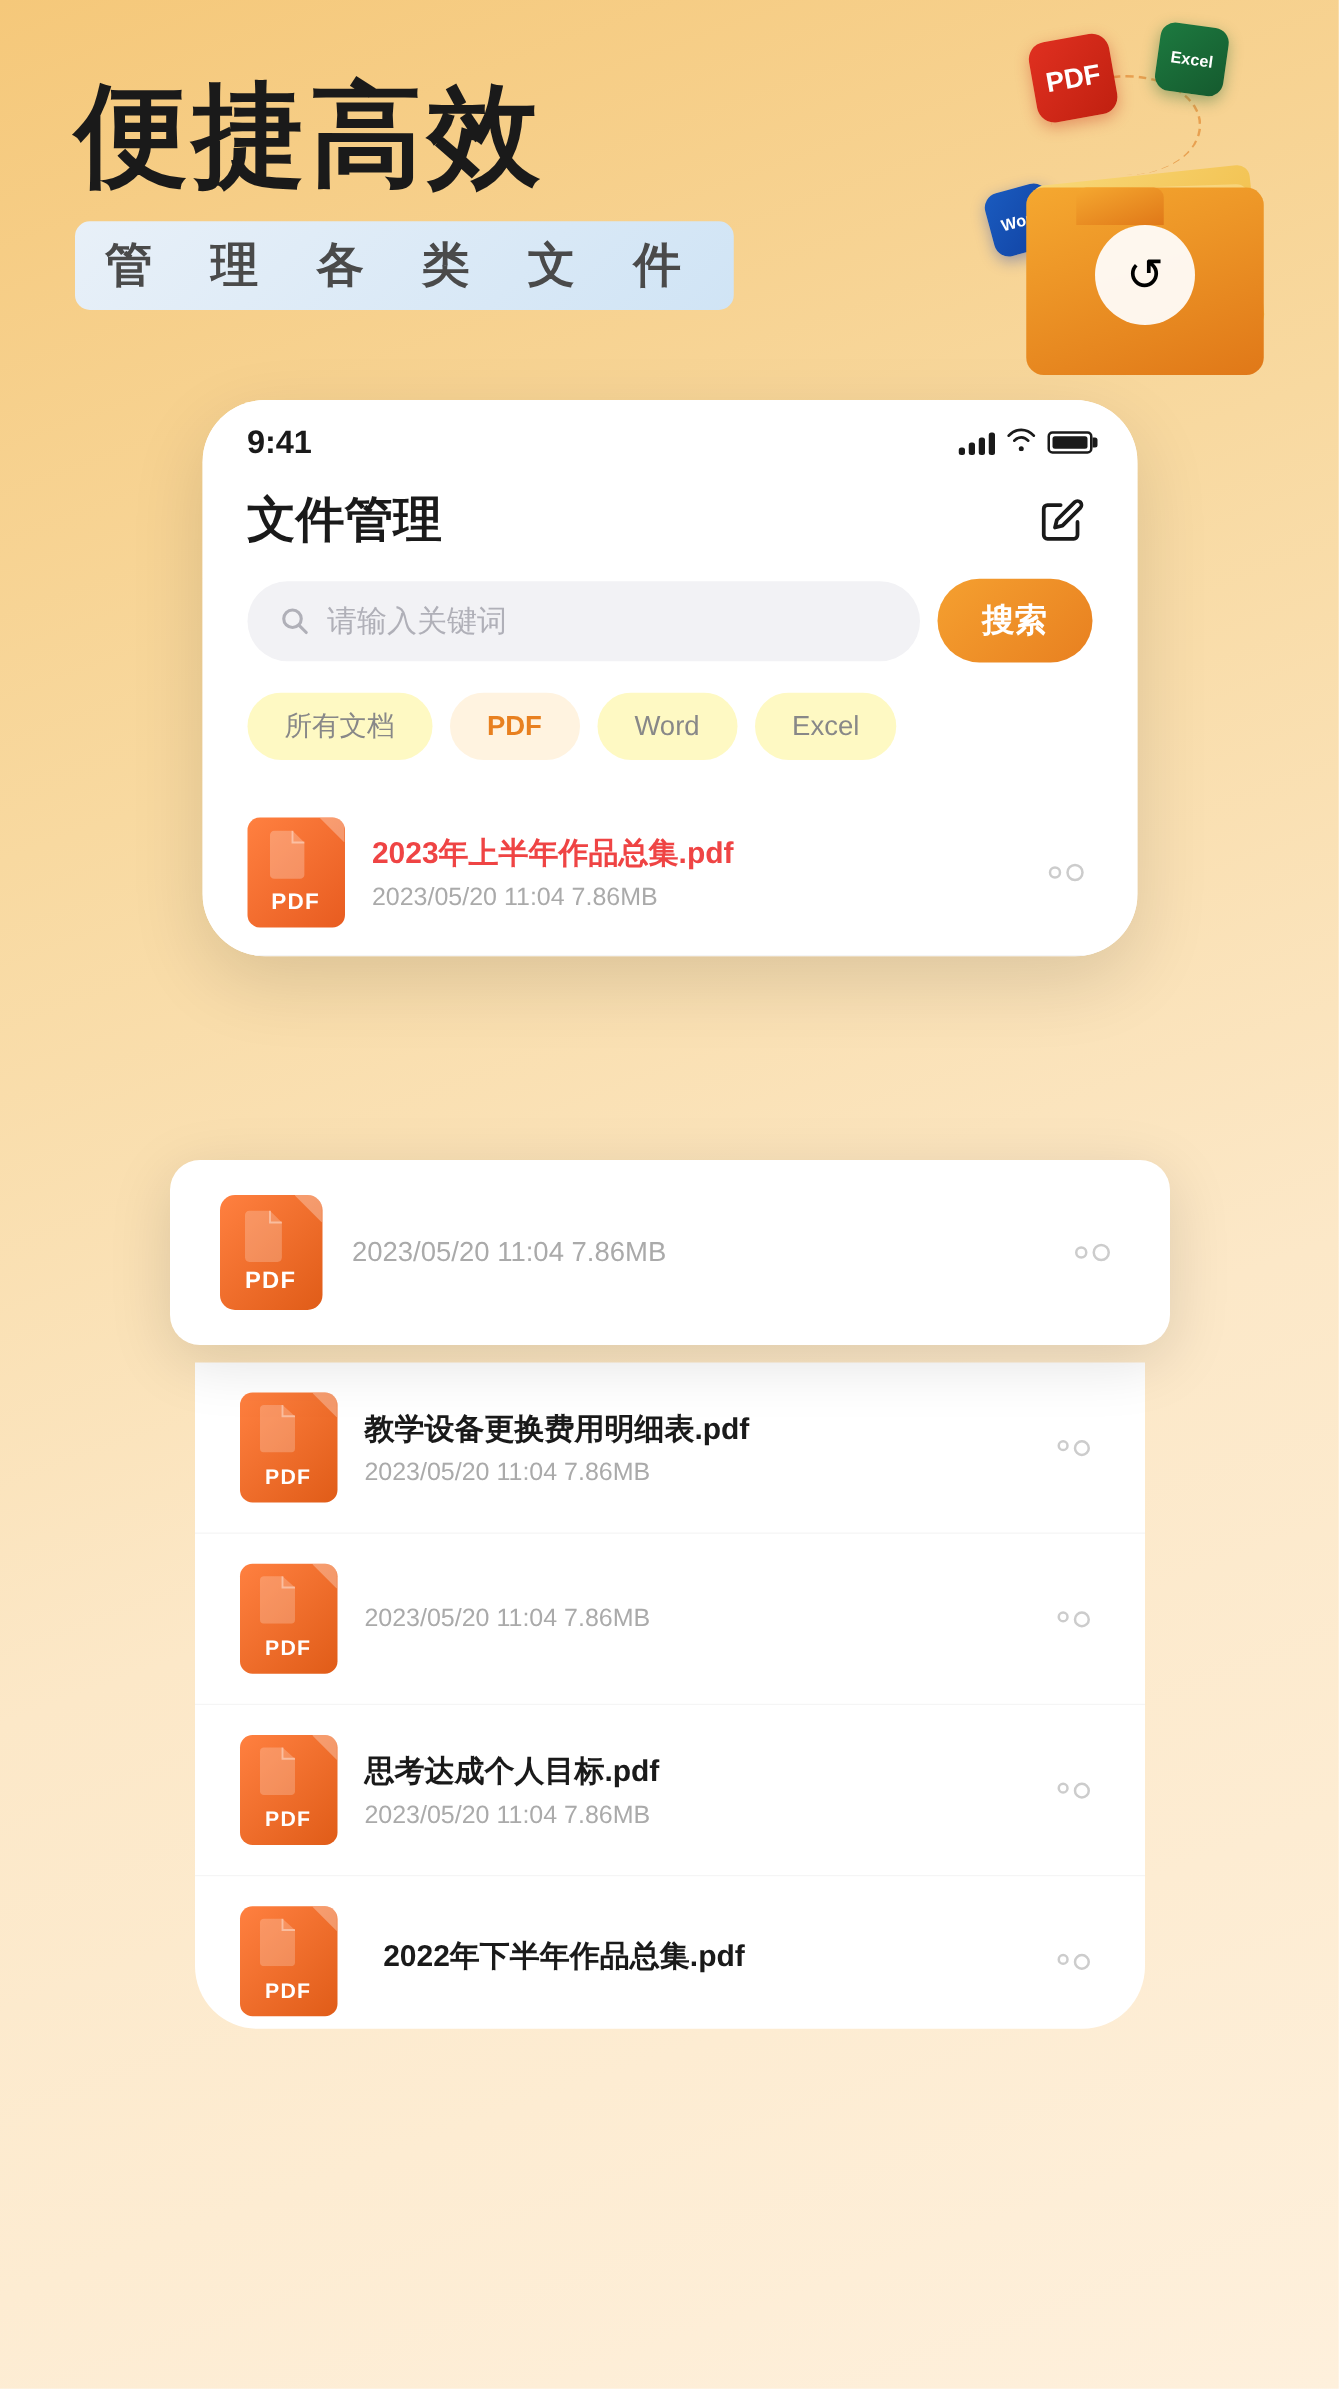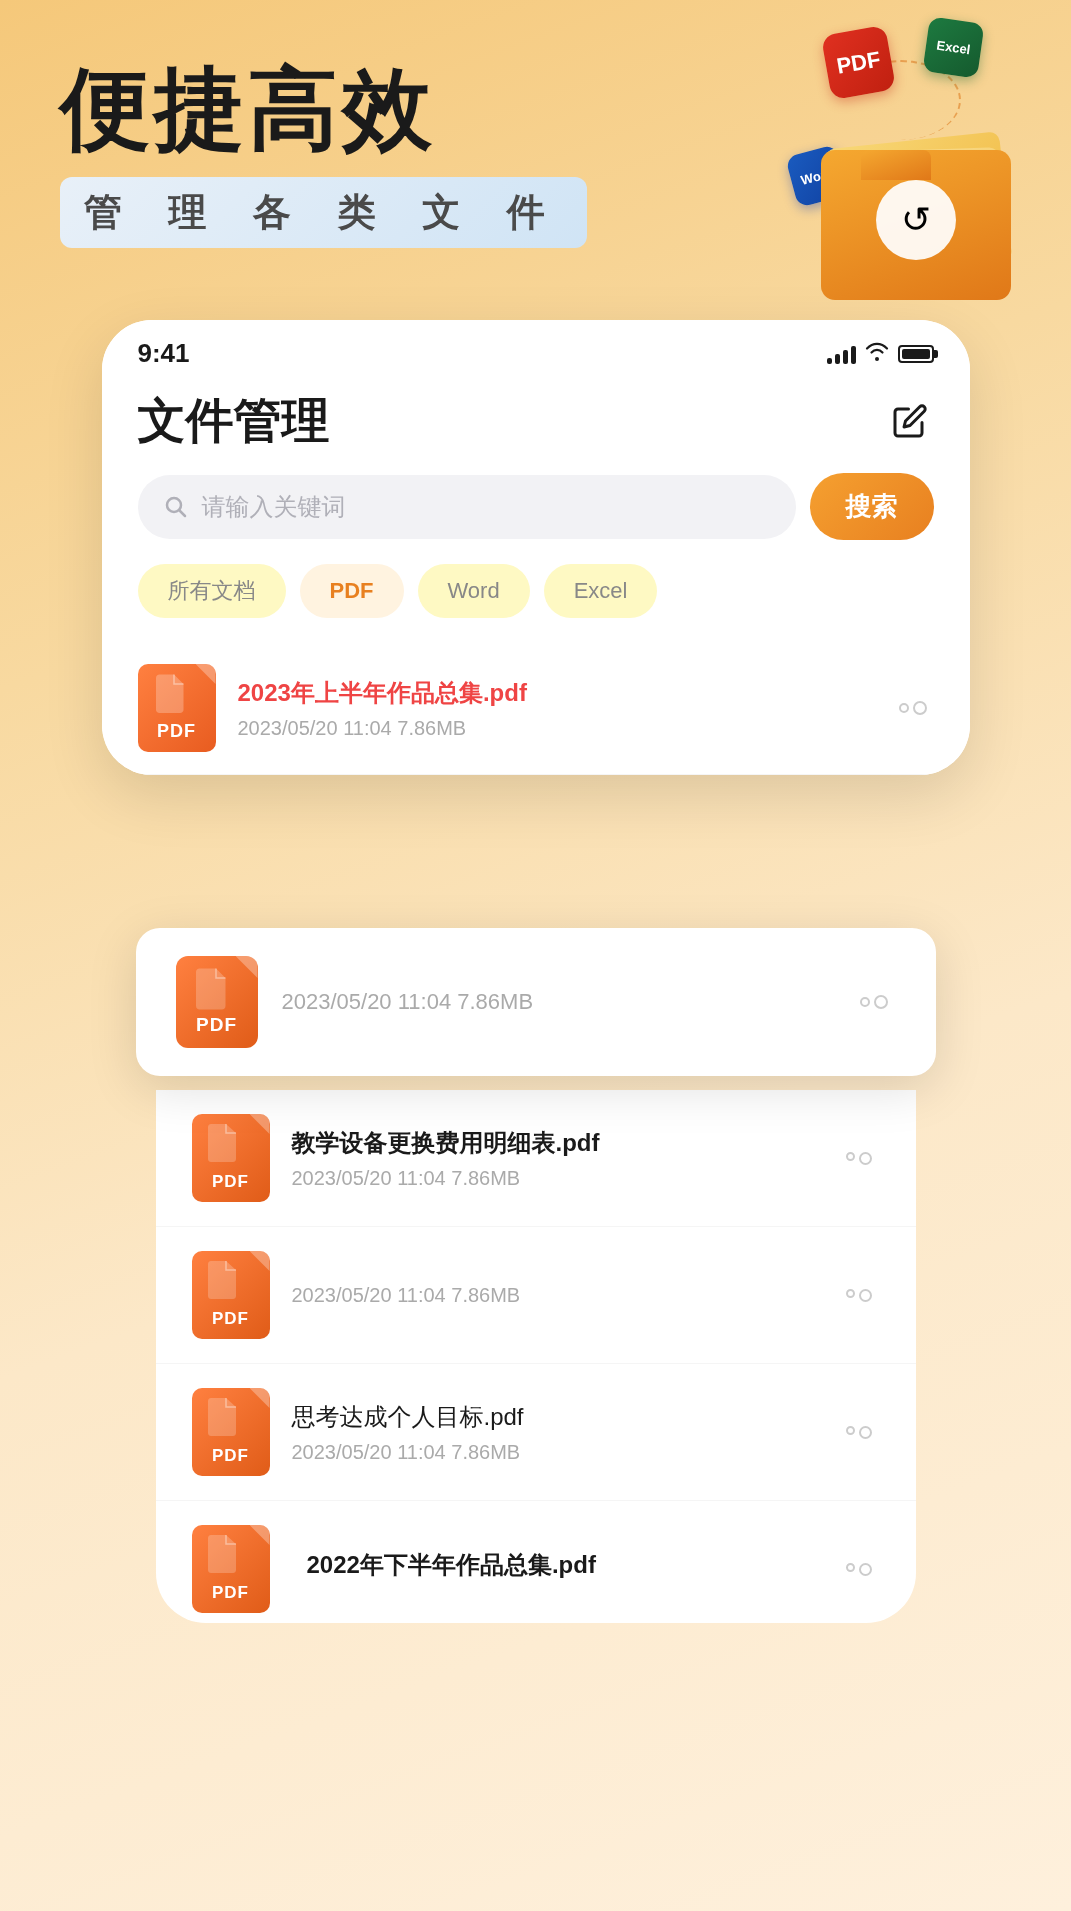--- a/index.html
+++ b/index.html
@@ -114,21 +114,21 @@
       border-bottom: none;
       border-left: none;
     }
 
     
     .phone-container {
       position: absolute;
       top: 320px;
       left: 50%;
       transform: translateX(-50%);
-      width: 868px;
+      width: 748px;
     }
 
     .phone-mockup {
       background: white;
       border-radius: 50px;
       box-shadow: 0 20px 60px rgba(0,0,0,0.12);
       overflow: hidden;
       padding: 0;
     }
 
@@ -204,21 +204,21 @@
     
     .app-header {
       display: flex;
       justify-content: space-between;
       align-items: center;
       padding: 10px 36px 20px 36px;
       background: white;
     }
 
     .app-title {
-      font-size: 48px;
+      font-size: 39px;
       font-weight: 800;
       color: #1a1a1a;
     }
 
     .edit-icon-btn {
       width: 48px;
       height: 48px;
       display: flex;
       align-items: center;
       justify-content: center;
@@ -591,21 +591,21 @@
       <div style="width:78px;height:88px;background:linear-gradient(135deg,#ff8040,#e05c18);border-radius:10px;position:relative;display:flex;align-items:flex-end;justify-content:center;padding-bottom:10px;">
         <div style="position:absolute;top:0;right:0;width:20px;height:20px;background:rgba(255,255,255,0.3);clip-path:polygon(100% 0,0 0,100% 100%);border-radius:0 10px 0 0;"></div>
         <svg style="position:absolute;top:8px;left:10px;width:36px;height:40px;" viewBox="0 0 36 40" fill="none">
           <path d="M6 5C6 3 7.5 2 9 2L24 2L34 11L34 37C34 39 32.5 40 31 40L9 40C7.5 40 6 39 6 37Z" fill="rgba(255,255,255,0.22)"></path>
           <path d="M24 2L24 11L34 11" stroke="rgba(255,255,255,0.4)" stroke-width="1.5" fill="none"></path>
         </svg>
         <span style="color:white;font-size:17px;font-weight:900;letter-spacing:1px;">PDF</span>
       </div>
     </div>
     <div style="flex:1;">
-      <div style="font-size:24px;font-weight:400;color:#1a1a1a;margin-bottom:8px;">思考达成个人目标.pdf</div>
+      <div style="font-size:24px;font-weight:700;color:#1a1a1a;margin-bottom:8px;">思考达成个人目标.pdf</div>
       <div style="font-size:20px;color:#aaa;">2023/05/20 11:04 7.86MB</div>
     </div>
     <div style="width:42px;height:42px;display:flex;align-items:center;justify-content:center;">
       <div style="display:flex;gap:4px;">
         <div style="width:9px;height:9px;border-radius:50%;border:2px solid #ccc;"></div>
         <div style="width:13px;height:13px;border-radius:50%;border:2px solid #ccc;"></div>
       </div>
     </div>
   </div>
 

